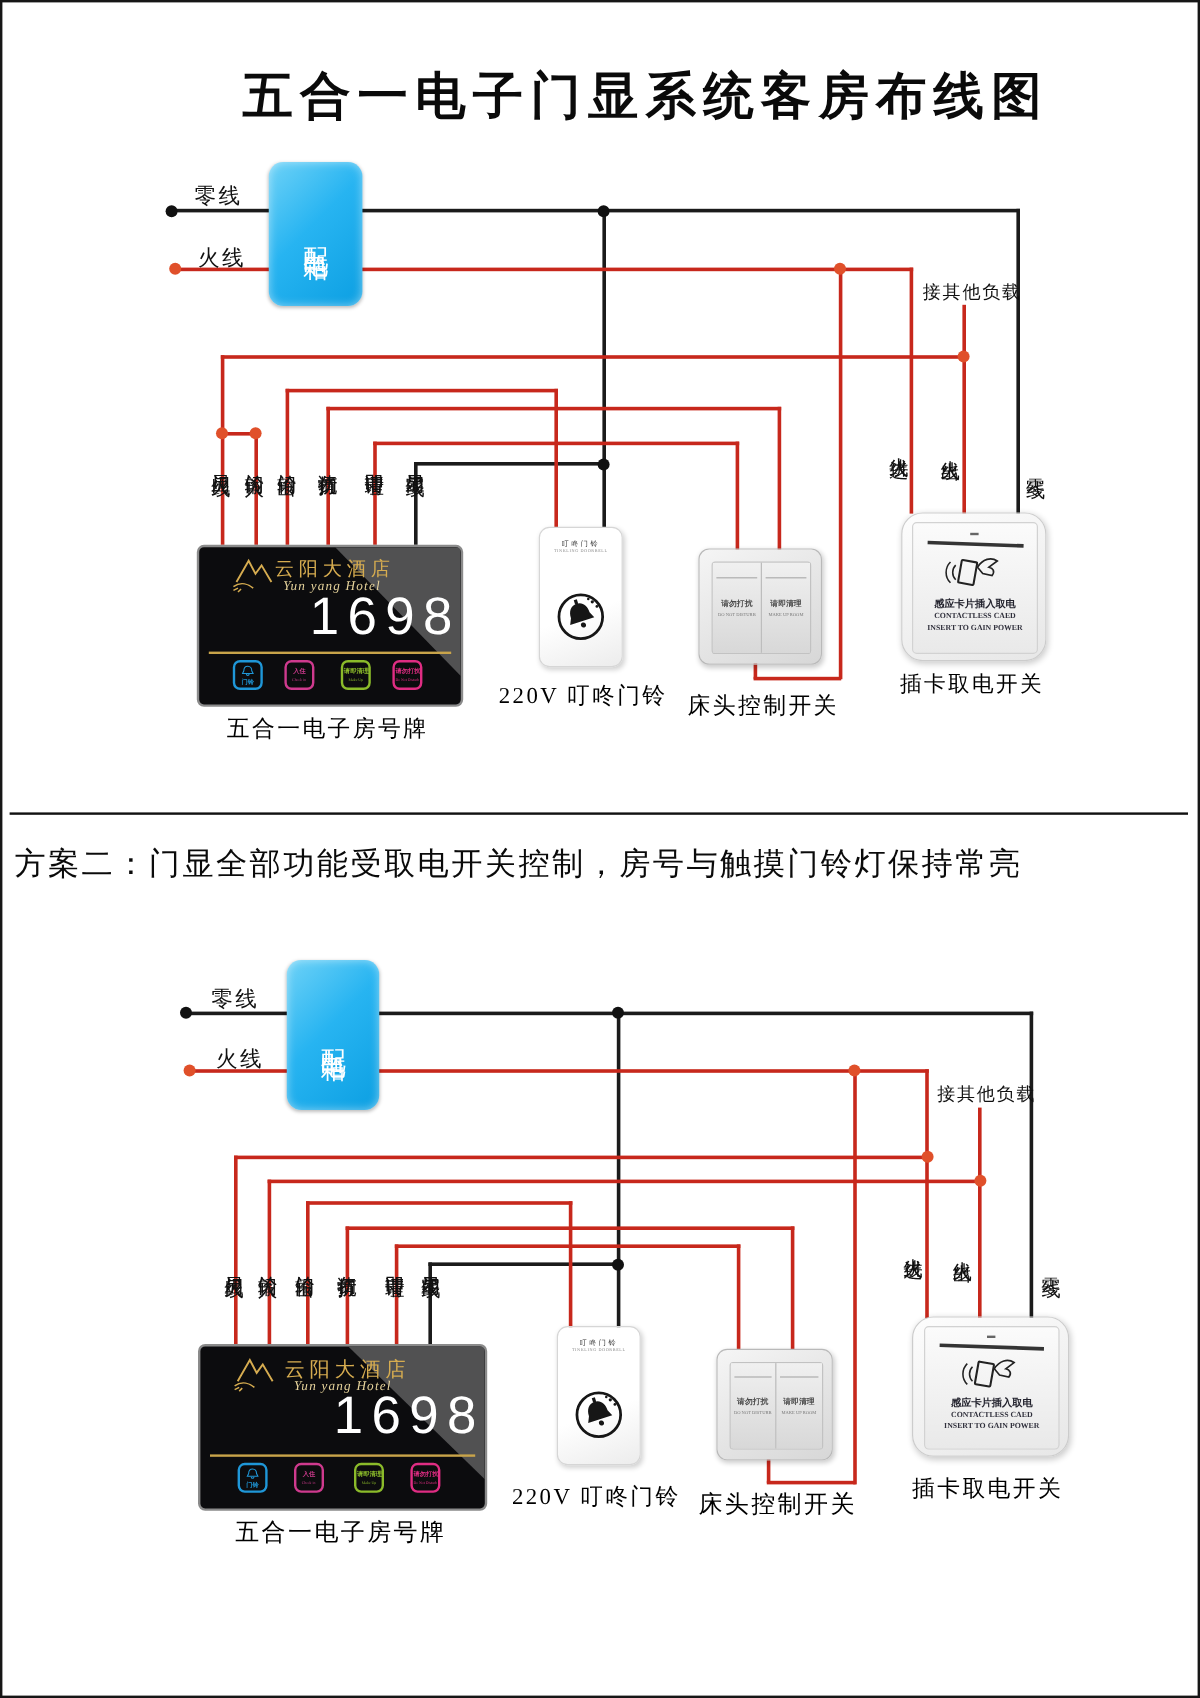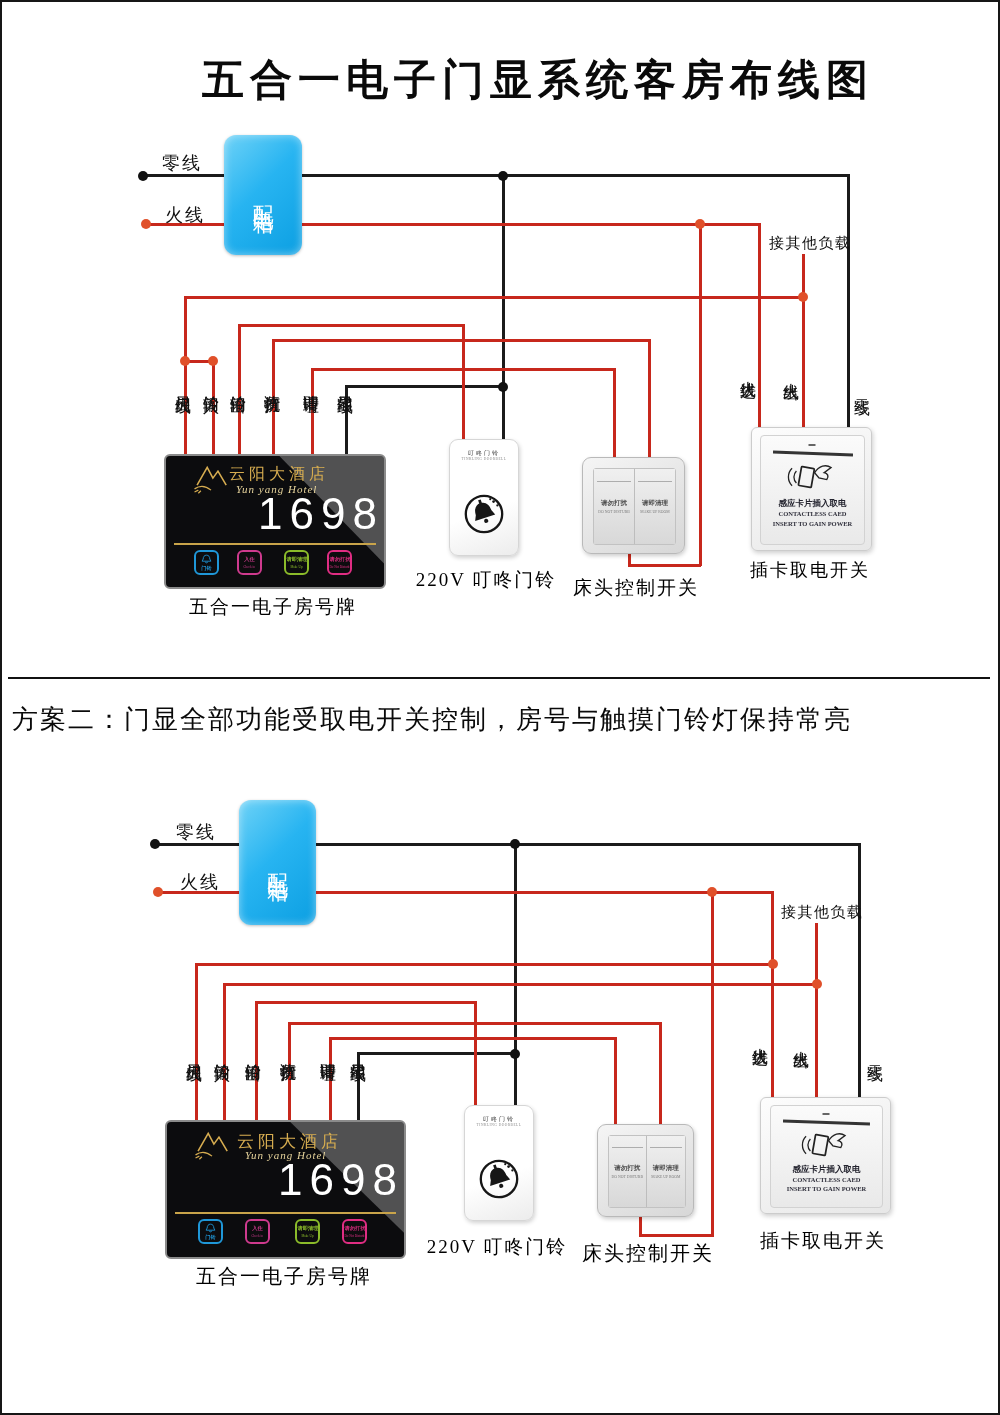--- a/index.html
+++ b/index.html
@@ -38,21 +38,21 @@
        border-radius:9px;box-shadow:1px 2px 4px rgba(0,0,0,.2);z-index:4;}
   .bed .in{position:absolute;left:10%;top:11%;width:80%;height:78%;background:#e2e2e2;border:1px solid #c2c2c2;
        border-radius:3px;display:flex;}
   .bed .rk{flex:1;position:relative;background:linear-gradient(180deg,#f0f0f0,#d8d8d8);}
   .bed .rk + .rk{border-left:1px solid #bdbdbd;}
   .bed .ln{position:absolute;left:8%;top:16%;width:84%;height:1px;background:#adadad;}
   .bed .cn{position:absolute;top:40%;width:100%;text-align:center;font-size:6.5px;font-weight:bold;color:#4c4c4c;}
   .bed .en{position:absolute;top:55%;width:100%;text-align:center;font-size:3.8px;color:#7a7a7a;}
   
   .card{position:absolute;background:linear-gradient(155deg,#fdfdfd,#e7e7e7);border:1px solid #cccccc;
-        border-radius:6px;box-shadow:1px 2px 5px rgba(0,0,0,.2);z-index:4;}
+        border-radius:18px;box-shadow:1px 2px 5px rgba(0,0,0,.2);z-index:4;}
   .card .mod{position:absolute;left:7%;top:6%;width:86%;height:88%;background:linear-gradient(180deg,#fbfbfb,#e9e9e9);
         border:1px solid #d2d2d2;border-radius:4px;}
   .card .dash{position:absolute;left:50%;top:7%;width:7px;height:2px;background:#666;transform:translateX(-50%);}
   .card .slot{position:absolute;left:11%;top:15%;width:78%;height:3px;background:#343434;transform:rotate(2deg);}
   .card svg{position:absolute;left:50%;top:24%;transform:translateX(-50%);}
   .card .cn{position:absolute;top:57%;width:100%;text-align:center;font-size:8.5px;font-weight:bold;color:#23232e;}
   .card .e1{position:absolute;top:69%;width:100%;text-align:center;font-size:6.5px;font-weight:bold;color:#30303c;}
   .card .e2{position:absolute;top:78%;width:100%;text-align:center;font-size:6.5px;font-weight:bold;color:#30303c;}
   
   .plate{position:absolute;background:#0c0c0e;border:2px solid #8b8b8b;border-radius:6px;z-index:4;overflow:hidden;}

